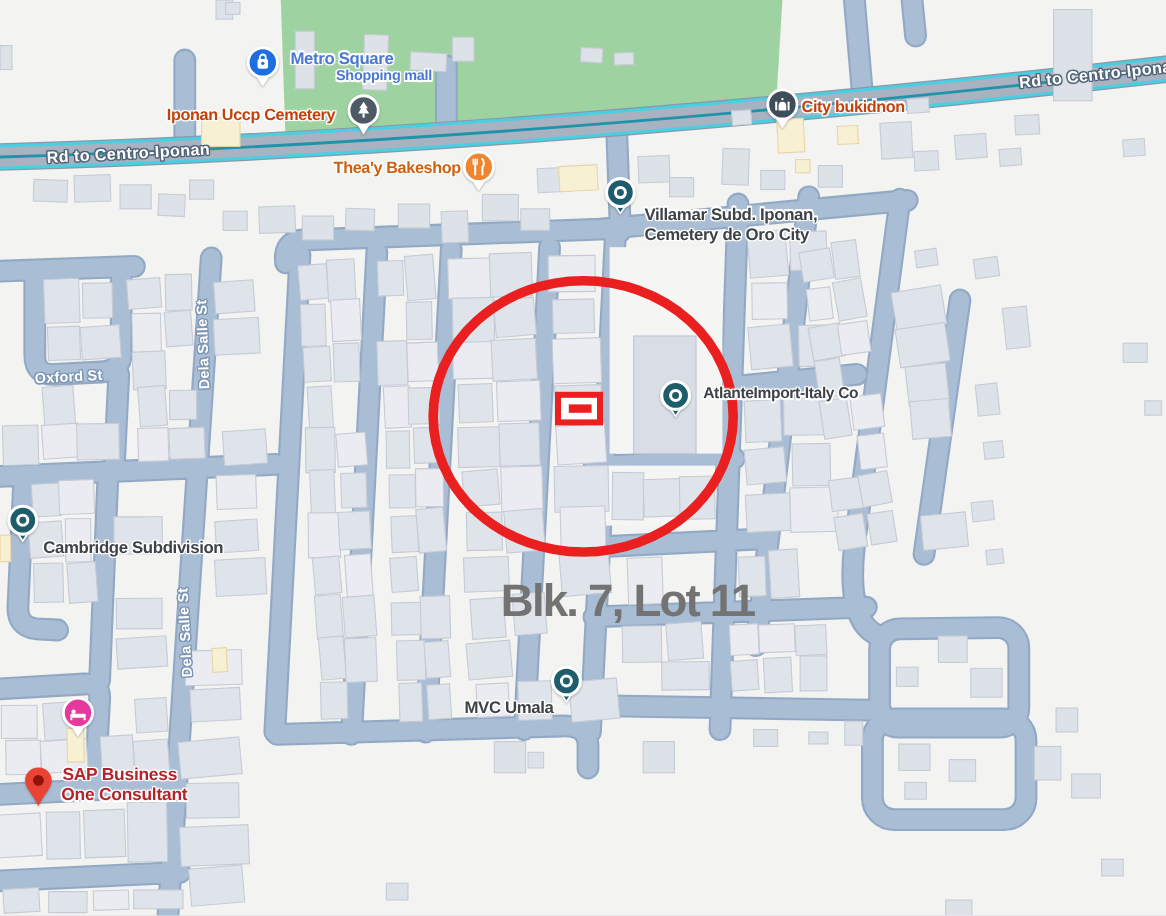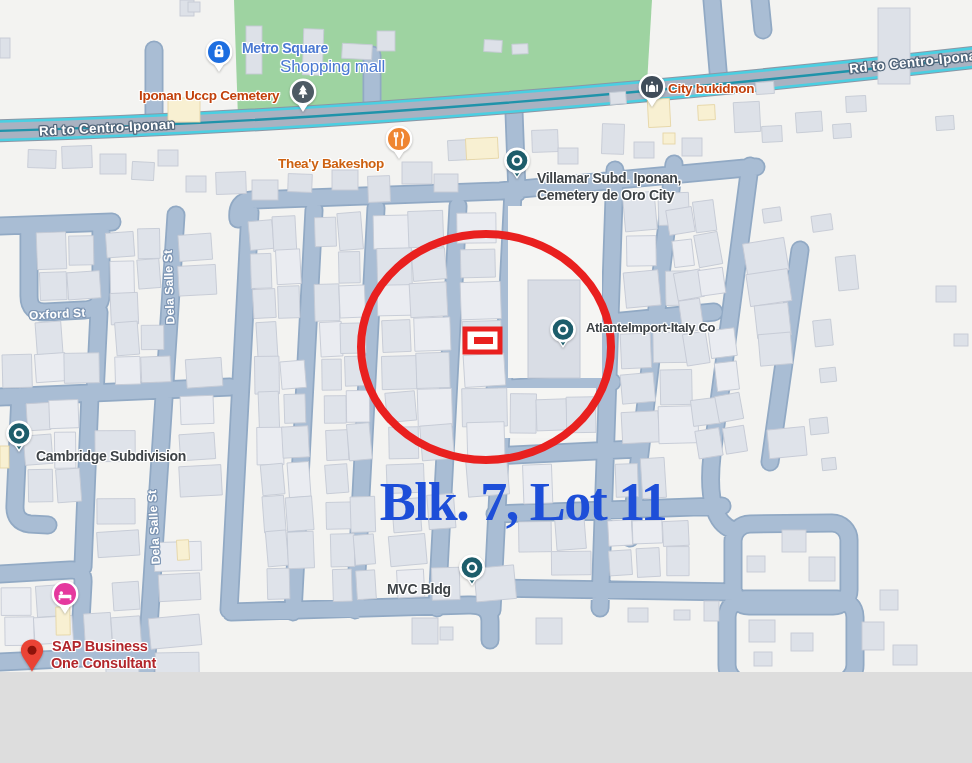--- a/index.html
+++ b/index.html
@@ -1,44 +1,43 @@
 <!DOCTYPE html>
 <html><head>
 <meta charset="utf-8">
 <style>
   html,body{margin:0;padding:0;background:#ddd;}
   #app{
-    position:relative;width:972px;height:672px;overflow:hidden;
+    position:relative;width:972px;height:763px;overflow:hidden;
     background:#f3f3f1;font-family:"Liberation Sans",sans-serif;
     cursor:grab;
   }
   #map-svg{position:absolute;left:0;top:0;}
   .lbl{position:absolute;white-space:nowrap;line-height:1.15;}
   .halo{text-shadow:1px 0 0 #fff,-1px 0 0 #fff,0 1px 0 #fff,0 -1px 0 #fff,
         1px 1px 0 #fff,-1px -1px 0 #fff,1px -1px 0 #fff,-1px 1px 0 #fff,0 0 3px #fff;}
   .poi{font-size:13px;font-weight:bold;letter-spacing:-0.3px;color:#3e4347;}
   .poi-blue{color:#4b79d2;font-size:14px;}
-  .poi-blue-sub{color:#4b79d2;font-size:17px;font-weight:normal;letter-spacing:-0.2px;padding-left:36px;}
+  .poi-blue-sub{color:#4b79d2;font-size:12px;font-weight:bold;letter-spacing:-0.2px;padding-left:36px;}
   .poi-cem{color:#c2410c;font-size:13.5px;}
-  .poi-orange{color:#cd6111;font-size:13.5px;margin-top:24px;}
+  .poi-orange{color:#cd6111;font-size:13.5px;}
   .poi-dark2{font-size:14px;margin-top:19px;}
   .sapred{color:#b2262b;font-size:14.5px;font-weight:bold;letter-spacing:-0.2px;line-height:17px;}
   .street{color:#ffffff;font-size:12px;font-weight:bold;letter-spacing:0.2px;
     text-shadow:1px 0 0 #7e96b4,-1px 0 0 #7e96b4,0 1px 0 #7e96b4,0 -1px 0 #7e96b4,
     1px 1px 0 #7e96b4,-1px -1px 0 #7e96b4,1px -1px 0 #7e96b4,-1px 1px 0 #7e96b4;}
   .trunklbl{color:#ffffff;font-size:13.5px;font-weight:bold;letter-spacing:0.3px;
     text-shadow:1px 0 0 #50657a,-1px 0 0 #50657a,0 1px 0 #50657a,0 -1px 0 #50657a,
     1px 1px 0 #50657a,-1px -1px 0 #50657a,1px -1px 0 #50657a,-1px 1px 0 #50657a,0 0 2px #50657a;}
   .center{transform:translate(-50%,-50%);}
   .ic{position:absolute;}
   .ic svg{display:block;filter:drop-shadow(0 1px 1px rgba(0,0,0,0.25));}
   .bigred{
-    font-size:54px;font-weight:bold;color:#1d4ed8;letter-spacing:-1.5px;
+    font-size:38px;font-weight:bold;color:#737373;letter-spacing:-1.5px;
     transform:translate(-50%,-50%);
-    font-family:Liberation Serif, serif;
   }
 </style>
 </head>
 <body>
 
 <div id="app">
 
   <svg id="map-svg" width="972" height="763" viewBox="0 0 972 763">
 
     <rect x="0" y="0" width="972" height="763" fill="#f3f3f1"></rect>
@@ -488,21 +487,21 @@
       <svg width="30" height="34" viewBox="0 0 30 34">
         <path d="M15 32 L9.6 24 H20.4 Z" fill="#fff"></path>
         <path d="M15 29.6 L11.2 23.8 H18.8 Z" fill="#1d5d6b"></path>
         <circle cx="15" cy="13.5" r="11.6" fill="#1d5d6b" stroke="#fff" stroke-width="2.6"></circle>
         <circle cx="15" cy="13.5" r="5.4" fill="#fff"></circle>
         <circle cx="15" cy="13.5" r="2.9" fill="#1d5d6b"></circle>
       </svg>
     </div>
     <div class="lbl halo poi" style="left:586px;top:321px">AtlanteImport-Italy Co</div>
 
-    <div class="lbl halo poi poi-dark2" style="left:387px;top:562px">MVC Bldg</div>
+    <div class="lbl halo poi poi-dark2" style="left:387px;top:562px">MVC Umala</div>
     <div class="ic" style="left:457px;top:554px">
       <svg width="30" height="34" viewBox="0 0 30 34">
         <path d="M15 32 L9.6 24 H20.4 Z" fill="#fff"></path>
         <path d="M15 29.6 L11.2 23.8 H18.8 Z" fill="#1d5d6b"></path>
         <circle cx="15" cy="13.5" r="11.6" fill="#1d5d6b" stroke="#fff" stroke-width="2.6"></circle>
         <circle cx="15" cy="13.5" r="5.4" fill="#fff"></circle>
         <circle cx="15" cy="13.5" r="2.9" fill="#1d5d6b"></circle>
       </svg>
     </div>
 

